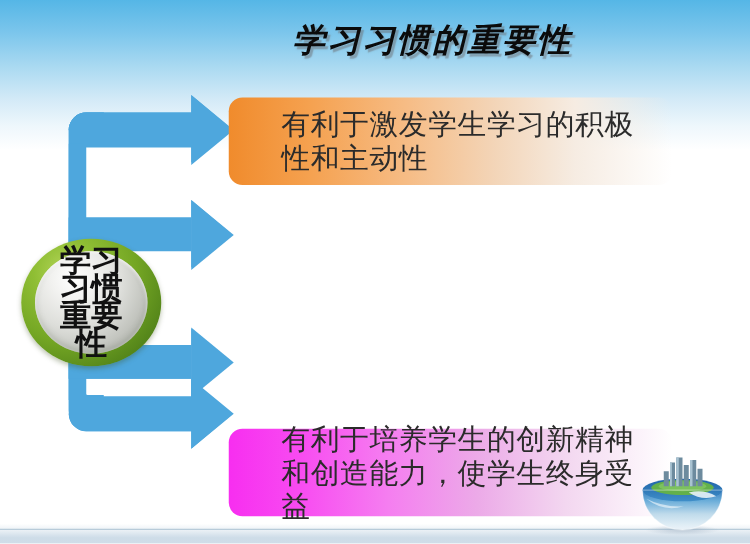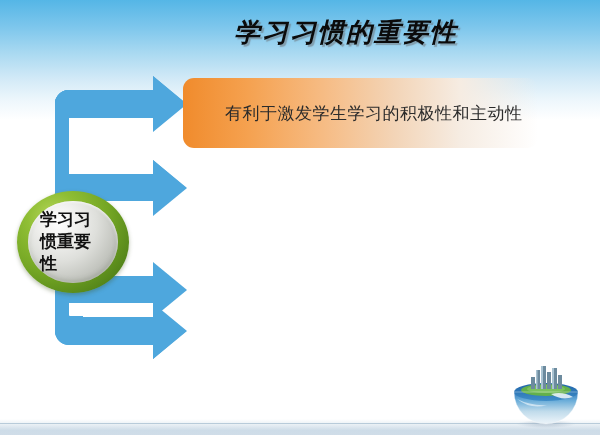--- a/index.html
+++ b/index.html
@@ -88,40 +88,41 @@
     border-radius: 50%;
     background:
       radial-gradient(ellipse at 34% 26%, #ffffff 0%, #f2f2f0 20%, #dedfdb 46%, #c2c4be 70%, #a7aaa3 88%, #9a9d96 100%);
     box-shadow: inset 0 1px 3px rgba(255,255,255,0.9),
                 inset 0 -2px 5px rgba(90,100,80,0.28);
     display: flex;
     align-items: center;
     justify-content: center;
   }
   .hub-text {
-    font-family: Liberation Serif, serif;
+    font-family: Liberation Sans, sans-serif;
     font-weight: 700;
-    font-size: 17px;
+    font-size: 25px;
     line-height: 22px;
     color: #111111;
+    text-align: center;
     width: 66px;
     letter-spacing: 0px;
   }
 
   
   .branch {
     position: absolute;
     border-radius: 11px;
     display: flex;
     align-items: center;
   }
   .branch-text {
     padding-left: 42px;
     padding-right: 10px;
-    font-size: 17px;
+    font-size: 23px;
     line-height: 27px;
     color: #2b2b2b;
     font-family: "Liberation Sans", "DejaVu Sans", sans-serif;
     letter-spacing: 0.5px;
   }
 
   #branch-0 {
     left: 183px; top: 78px; width: 355px; height: 70px;
     background: linear-gradient(to right, #f08b2c 0%, #f5a14f 18%, #f6bc85 40%, #f3d5b8 60%, #f6ece2 78%, rgba(255,255,255,0) 100%);
   }
@@ -190,20 +191,23 @@
   </svg>
 
   <div class="hub">
     <div class="hub-inner">
       <div class="hub-text">学习习惯重要性</div>
     </div>
   </div>
 
   <div class="branch" id="branch-0">
     <div class="branch-text">有利于激发学生学习的积极性和主动性</div>
+  </div>
+  <div class="branch" id="branch-3">
+    <div class="branch-text">有利于培养学生的创新精神和创造能力，使学生终身受益</div>
   </div>
 
   <svg class="globe" viewBox="0 0 82 66" width="82" height="66">
     <defs>
       <linearGradient id="bowlG" x1="0" y1="0" x2="0" y2="1">
         <stop offset="0%" stop-color="#2f74b8"></stop>
         <stop offset="25%" stop-color="#5ea6d6"></stop>
         <stop offset="60%" stop-color="#bcd9ea"></stop>
         <stop offset="100%" stop-color="#eef5fa"></stop>
       </linearGradient>

